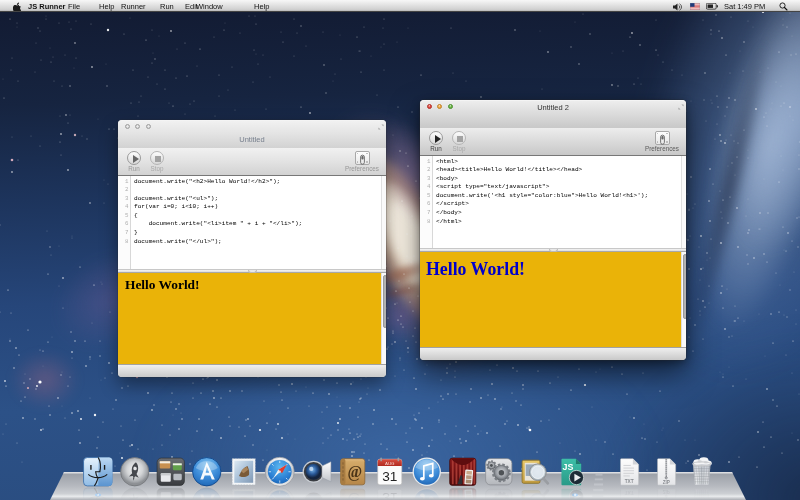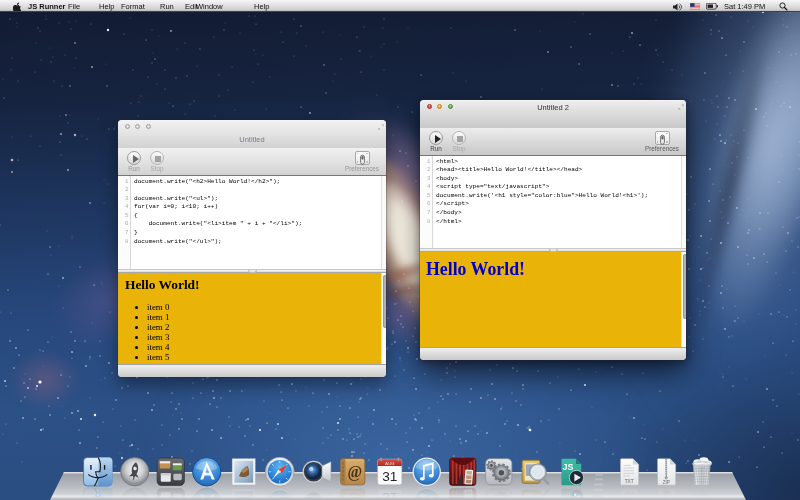--- a/index.html
+++ b/index.html
@@ -1277,21 +1277,21 @@
     </svg>
 </div>
 
 <div id="menubar" class="abs">
   <svg class="mi" style="left:13px;top:2.2px" width="8" height="8.5" viewBox="0 0 17 18">
       <path fill="#1a1a1a" d="M11.6 4.6c.8-.9 1.3-2.2 1.2-3.5-1.1.1-2.5.8-3.3 1.7C8.8 3.6 8.2 4.9 8.3 6.2c1.3.1 2.5-.7 3.3-1.6zm1.2 1.9c-1.8-.1-3.4 1-4.2 1-.9 0-2.2-1-3.6-.9-1.9 0-3.6 1.1-4.5 2.8-1.9 3.3-.5 8.3 1.4 11 .9 1.3 2 2.8 3.4 2.7 1.4-.1 1.9-.9 3.5-.9s2.1.9 3.6.9c1.5 0 2.4-1.3 3.3-2.7.7-1 1.3-2.2 1.6-3.4-2.7-1-3.2-5.3-.5-6.8-.8-1.2-2.2-1.6-4-1.7z"></path>
     </svg>
   <b class="mi" style="left:28px">JS Runner</b>
   <span class="mi" style="left:68px">File</span>
   <span class="mi" style="left:99px">Help</span>
-  <span class="mi" style="left:121px">Format</span>
+  <span class="mi" style="left:121px">Runner</span>
   <span class="mi" style="left:160px">Run</span>
   <span class="mi" style="left:185px">Edit</span>
   <span class="mi" style="left:196px">Window</span>
   <span class="mi" style="left:254px">Help</span>
   <svg class="mi" style="left:673px;top:2.5px" width="9" height="8" viewBox="0 0 18 16">
       <path fill="#222" d="M0 5h4l5-4v14l-5-4H0z"></path>
       <path d="M11 4c1.5 1 2.5 2.3 2.5 4s-1 3-2.5 4" stroke="#222" stroke-width="1.4" fill="none"></path>
       <path d="M13 1.5c2.5 1.5 4 3.6 4 6.5s-1.5 5-4 6.5" stroke="#222" stroke-width="1.4" fill="none"></path>
     </svg>
   <svg class="mi" style="left:690px;top:3px" width="10" height="7">
@@ -1355,28 +1355,20 @@
 }
 document.write("&lt;/ul&gt;");</div>
   <div class="vsb"></div>
  </div>
  <div class="divider">
       <div class="dimple"></div>
     </div>
  <div class="output" style="height:91px">
       <div style="padding:0 0 0 7px">
         <div style="font-size:13.4px;font-weight:bold;padding-top:4px">Hello World!</div>
-        <ul style="font-size:8.9px;margin:10px 0 0;padding-left:22px;line-height:9.9px">
-          <li>item 0</li>
-          <li>item 1</li>
-          <li>item 2</li>
-          <li>item 3</li>
-          <li>item 4</li>
-          <li>item 5</li>
-        </ul>
       </div>
   <div class="vsb" style="position:absolute;right:0;top:0;height:100%">
         <div class="thumb" style="top:2px;height:53px"></div>
       </div>
  </div>
  <div class="bottombar"></div>
 </div>
 <div class="win abs" style="left:420px;top:100px;width:266px;box-shadow:0 0 0 0.5px rgba(40,40,40,.5), 0 14px 30px rgba(0,0,0,.55), 0 3px 8px rgba(0,0,0,.35);background:#ddd">
  <div class="titlebar" style="background:linear-gradient(#ededed,#dcdcdc 45%,#c8c8c8);color:#333"><span style="position:relative;top:2.2px">Untitled 2</span>
   <div class="tl" style="left:6.5px;background:radial-gradient(circle at 42% 28%,rgba(255,255,255,.7) 8%,rgba(255,255,255,0) 42%),#e2463d;border:0.5px solid #b0362e"></div><div class="tl" style="left:17px;background:radial-gradient(circle at 42% 28%,rgba(255,255,255,.7) 8%,rgba(255,255,255,0) 42%),#efa941;border:0.5px solid #c08430"></div><div class="tl" style="left:27.5px;background:radial-gradient(circle at 42% 28%,rgba(255,255,255,.7) 8%,rgba(255,255,255,0) 42%),#6ab442;border:0.5px solid #4e9136"></div>

